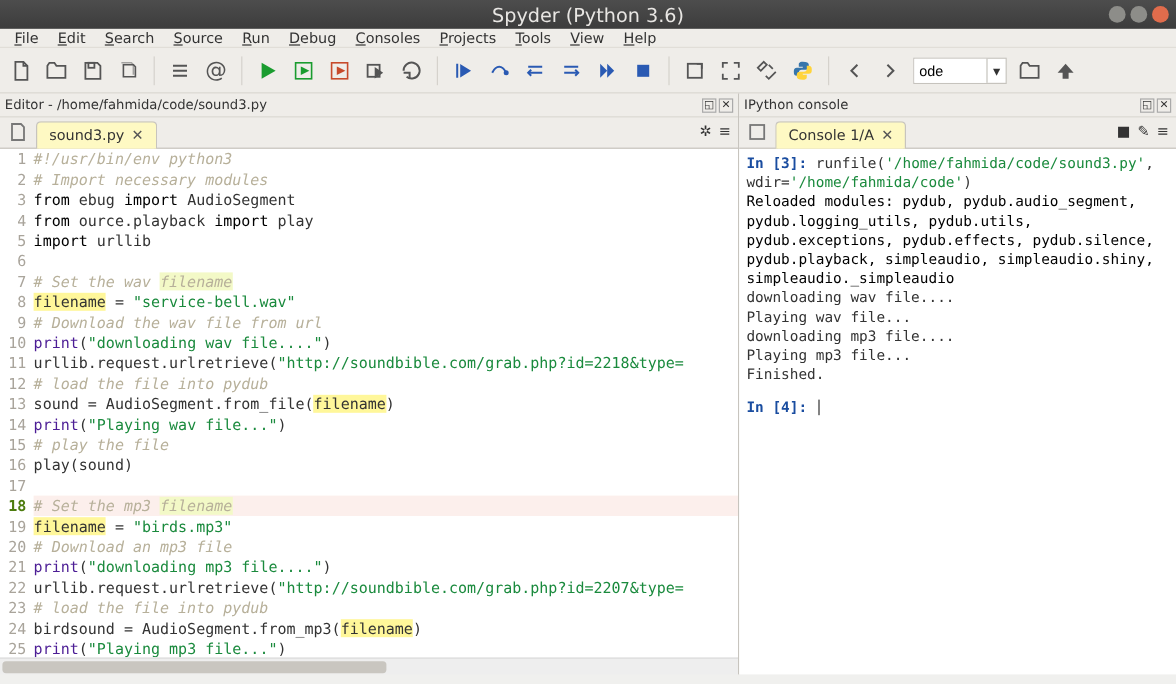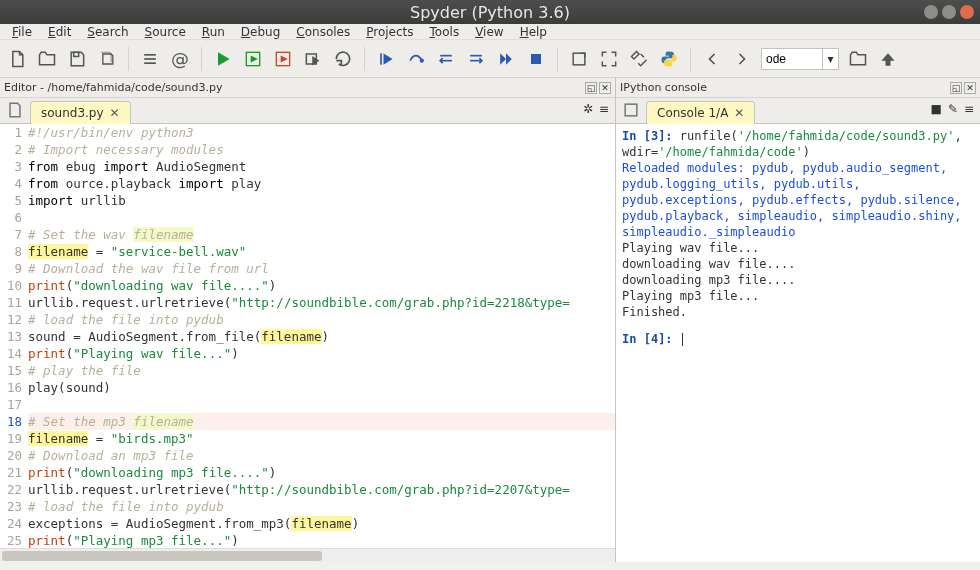--- a/index.html
+++ b/index.html
@@ -73,33 +73,33 @@
     font-size:12px; margin-bottom:-1px;
   }
   .tab .close-x { color:#555; }
   .tabs .tab-icons-right { position:absolute; right:6px; top:4px; display:flex; gap:6px; }
   .editor-body { flex:1; overflow:hidden; background:#fff; font-family:"DejaVu Sans Mono", monospace; font-size:12.5px; }
   .code-line { display:flex; white-space:pre; line-height:17px;}
   .gutter { width:28px; text-align:right; color:#a9a49b; padding-right:6px; user-select:none;}
   .code { flex:1; }
   .c-comment { color:#b7b09a; font-style:italic; }
   .c-kw { color:#000000; }
-  .c-builtin { color:#c2410c; }
+  .c-builtin { color:#4c1d95; }
   .c-str { color:#1a8a3d; }
   .c-hl { background:#fff79a; }
   .c-hlg { background:#f3f9c7; }
   .c-hlrow { background:#fcefec; display:inline-block; width:100%; }
-  .ln18 .gutter { font-weight:normal; color:#1d4ed8; }
+  .ln18 .gutter { font-weight:bold; color:#4d7c0f; }
   .hscroll { height:14px; background:#eee; border-top:1px solid #ddd; position:relative;}
   .hscroll .thumb { position:absolute; height:10px; top:2px; background:#c9c6c0; border-radius:3px;}
   .console-body { flex:1; background:#fff; font-family:"DejaVu Sans Mono", monospace; font-size:12px; padding:4px 6px; overflow:hidden;}
   .in-prompt { color:#1a4da0; font-weight:bold;}
   .in-num { color:#1a4da0; font-weight:bold;}
   .pth { color:#1a8a3d; }
-  .reload { color:#1d4ed8; }
+  .reload { color:#000000; }
   .cursor-bar { display:inline-block; width:1px; height:13px; background:#333; vertical-align:middle; margin-left:2px;}
   .tb-run { color:#1a9c2f; }
 </style>
 </head>
 <body>
 
 <div class="titlebar">
   <span>Spyder (Python 3.6)</span>
   <div class="titlebar-controls">
     <span class="tb-btn tb-min"></span>
@@ -320,21 +320,21 @@
         <div class="code-line"><div class="gutter">14</div><div class="code"><span class="c-builtin">print</span><span>(</span><span class="c-str">"Playing wav file..."</span><span>)</span></div></div>
         <div class="code-line"><div class="gutter">15</div><div class="code"><span class="c-comment"># play the file</span></div></div>
         <div class="code-line"><div class="gutter">16</div><div class="code"><span>play(sound)</span></div></div>
         <div class="code-line"><div class="gutter">17</div><div class="code"></div></div>
         <div class="code-line ln18"><div class="gutter">18</div><div class="code c-hlrow"><span class="c-comment"># Set the mp3 </span><span class="c-comment c-hlg">filename</span></div></div>
         <div class="code-line"><div class="gutter">19</div><div class="code"><span class="c-hl">filename</span><span> = </span><span class="c-str">"birds.mp3"</span></div></div>
         <div class="code-line"><div class="gutter">20</div><div class="code"><span class="c-comment"># Download an mp3 file</span></div></div>
         <div class="code-line"><div class="gutter">21</div><div class="code"><span class="c-builtin">print</span><span>(</span><span class="c-str">"downloading mp3 file...."</span><span>)</span></div></div>
         <div class="code-line"><div class="gutter">22</div><div class="code"><span>urllib.request.urlretrieve(</span><span class="c-str">"http://soundbible.com/grab.php?id=2207&amp;type=</span></div></div>
         <div class="code-line"><div class="gutter">23</div><div class="code"><span class="c-comment"># load the file into pydub</span></div></div>
-        <div class="code-line"><div class="gutter">24</div><div class="code"><span>exceptions = AudioSegment.from_mp3(</span><span class="c-hl">filename</span><span>)</span></div></div>
+        <div class="code-line"><div class="gutter">24</div><div class="code"><span>birdsound = AudioSegment.from_mp3(</span><span class="c-hl">filename</span><span>)</span></div></div>
         <div class="code-line"><div class="gutter">25</div><div class="code"><span class="c-builtin">print</span><span>(</span><span class="c-str">"Playing mp3 file..."</span><span>)</span></div></div>
       </div>
     <div class="hscroll">
       <div class="thumb" style="left:2px; width:320px;"></div>
     </div>
   </div>
 
   <div class="pane-right">
     <div class="pane-header">
       <span>IPython console</span>
@@ -360,22 +360,22 @@
       </div>
     </div>
     <div class="console-body">
       <div style="line-height:16px;">
         <span class="in-prompt"><span>In [</span><span class="in-num">3</span><span>]: </span></span><span>runfile(</span><span class="pth">'/home/fahmida/code/sound3.py'</span><span>, wdir=</span><span class="pth">'/home/fahmida/code'</span><span>)</span>
       </div>
       <div class="reload" style="line-height:16px;">
         <span>Reloaded modules</span><span>: pydub, pydub.audio_segment, pydub.logging_utils, pydub.utils, pydub.exceptions, pydub.effects, pydub.silence, pydub.playback, simpleaudio, simpleaudio.shiny, simpleaudio._simpleaudio</span>
       </div>
       <div id="console-out" style="line-height:16px;">
+          <div>downloading wav file....</div>
           <div>Playing wav file...</div>
-          <div>downloading wav file....</div>
           <div>downloading mp3 file....</div>
           <div>Playing mp3 file...</div>
           <div>Finished.</div>
         </div>
       <div style="height:12px;"></div>
       <div>
         <span class="in-prompt"><span>In [</span><span class="in-num">4</span><span>]: </span></span><span class="cursor-bar"></span>
       </div>
     </div>
   </div>

